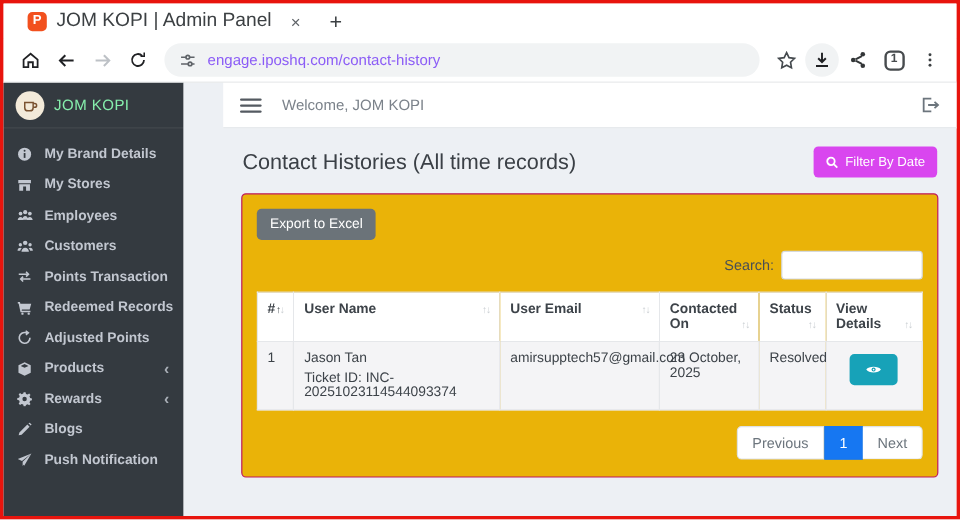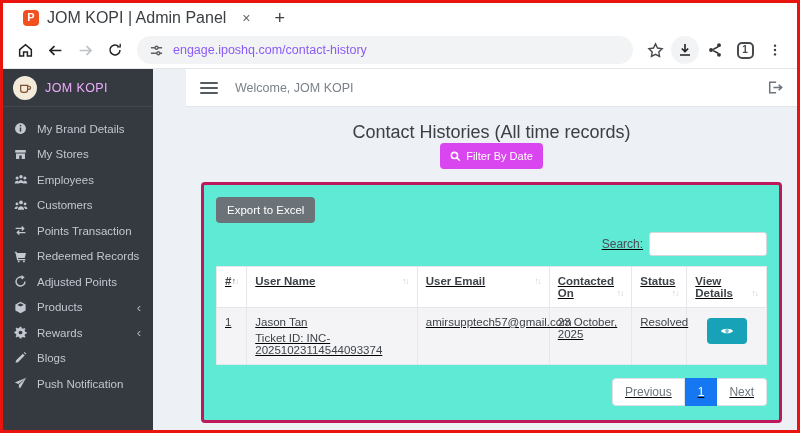--- a/index.html
+++ b/index.html
@@ -28,43 +28,43 @@
     font-weight:bold; color:#474b4e; display:flex; align-items:center; justify-content:center; line-height:1; }
 
   
   .app { flex:1 1 auto; display:flex; min-height:0; }
 
   .sidebar { width:150px; flex:0 0 150px; background:#343a40; color:#c2c7d0; display:flex; flex-direction:column; }
   .brand { height:38px; flex:0 0 38px; display:flex; align-items:center; gap:8px; padding:0 10px;
     border-bottom:1px solid rgba(255,255,255,0.07); }
   .brand-logo { width:24px; height:24px; border-radius:50%; background:#f3ead9; color:#7a5230;
     display:flex; align-items:center; justify-content:center; flex:0 0 auto; }
-  .brand-name { font-size:12.5px; color:#f0abfc; letter-spacing:.4px; white-space:nowrap; }
+  .brand-name { font-size:12.5px; color:#86efac; letter-spacing:.4px; white-space:nowrap; }
   .nav { padding-top:9px; }
   .nav-item { height:25.5px; display:flex; align-items:center; gap:9px; padding:0 10px; font-size:11.5px;
-    cursor:pointer; white-space:nowrap; }
+    cursor:pointer; white-space:nowrap;font-weight:bold; }
   .nav-icon { width:15px; display:flex; justify-content:center; align-items:center; flex:0 0 15px; }
   .nav-item.active { background:#1478f1; color:#fff; margin-right:4px; border-radius:0 3px 3px 0; }
   .chev { margin-left:auto; font-size:13px; line-height:1; color:#aab0b8; padding-right:2px; }
 
   .main { flex:1 1 auto; display:flex; flex-direction:column; background:#edf0f4; min-width:0;padding-left:33px; }
   .topbar { height:38px; flex:0 0 38px; background:#fff; display:flex; align-items:center;
     padding:0 14px; border-bottom:1px solid #e2e5e9; }
   .hamburger { width:18px; display:flex; flex-direction:column; gap:3px; cursor:pointer; }
   .hamburger span { height:2px; background:#545a61; border-radius:1px; }
   .welcome-text { font-size:12.5px; color:#7b828a; margin-left:17px; }
   .logout-btn { margin-left:auto; color:#6c757d; cursor:pointer; display:flex; }
 
   .content { flex:1 1 auto; padding:13px 15px; overflow:hidden; }
-  .page-head { display:flex; align-items:center; justify-content:space-between; margin:2px 1px 13px;flex-direction:column; }
+  .page-head { display:flex; align-items:center; justify-content:space-between; margin:2px 1px 13px; }
   .page-title { font-size:18px; font-weight:400; color:#3b4046; }
   .filter-btn { background:#d946ef; color:#fff; font-size:11px; padding:7px 10px; border-radius:4px;
     border:none; display:flex; align-items:center; gap:5px; cursor:pointer; font-family:inherit; }
 
-  .card { background:#5eead4; border-radius:4px; border:3px solid #be185d; padding:12px 12px 14px;text-decoration:underline; }
+  .card { background:#eab308; border-radius:4px; border:1px solid #be185d; padding:12px 12px 14px; }
   .export-btn { background:#6b7379; color:#fff; font-size:11.5px; padding:7px 11px; border-radius:4px;
     border:none; cursor:pointer; font-family:inherit; }
   .search-row { display:flex; justify-content:flex-end; align-items:center; gap:6px; margin:9px 0 10px;
     font-size:12px; color:#494f55; }
   .search-input { width:118px; height:24px; border:1px solid #d5d9dd; border-radius:3px; outline:none;
     padding:0 6px; font-size:12px; font-family:inherit; }
 
   table.dt { width:100%; border-collapse:collapse; font-size:11.5px; color:#3d4349; table-layout:fixed; }
   .dt th, .dt td { border:1px solid #e5e7ea; padding:8px 8px; text-align:left; vertical-align:top; }
   .dt th { font-weight:bold; background:#fff; position:relative; }

